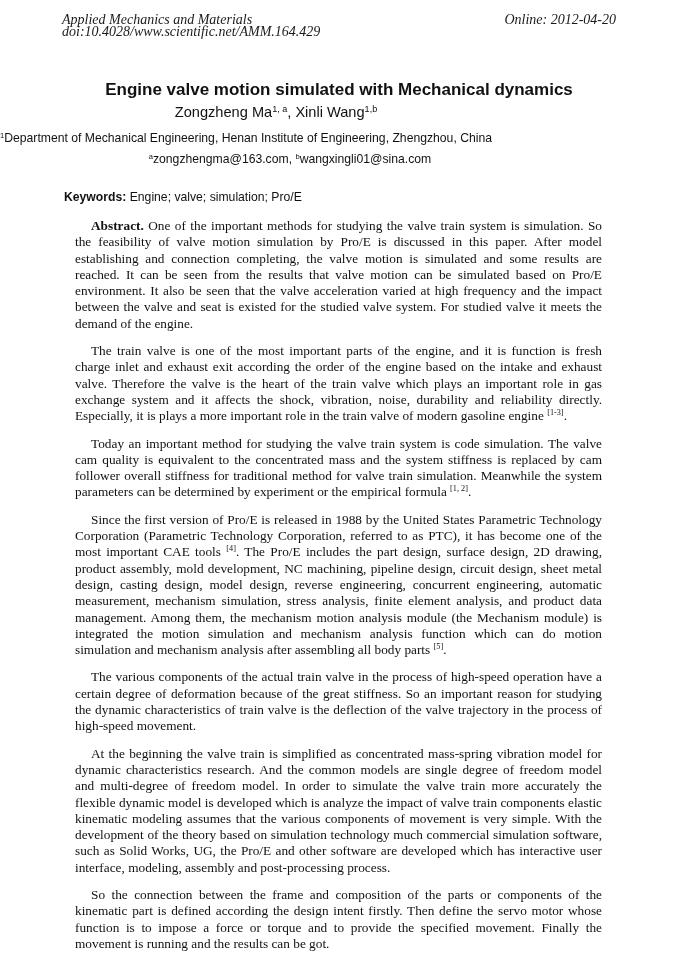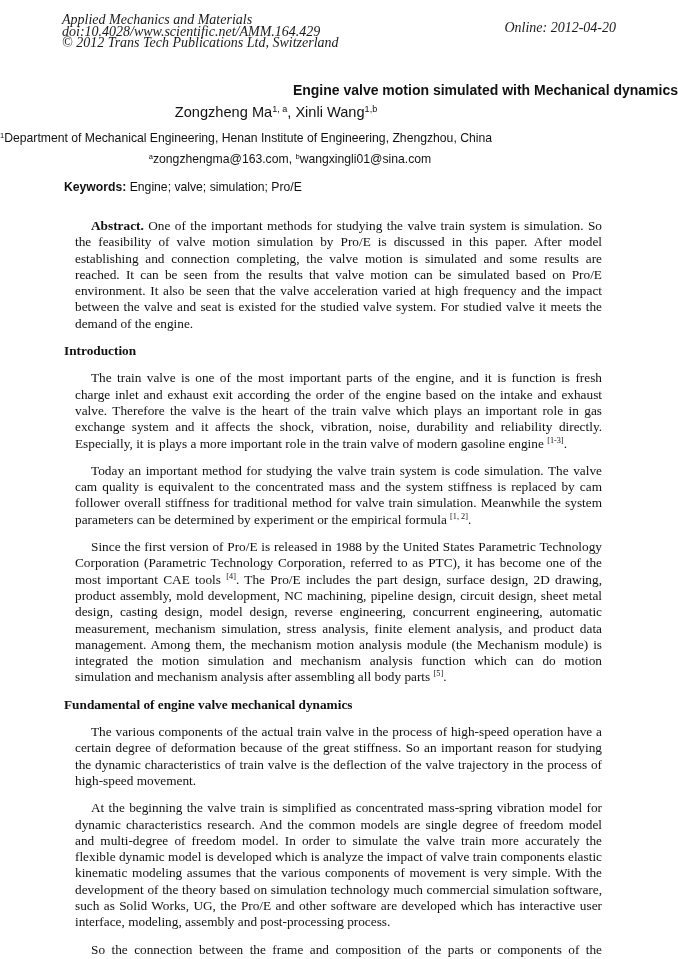--- a/index.html
+++ b/index.html
@@ -5,41 +5,41 @@
     html, body { margin: 0; padding: 0; background: #ffffff; }
     body {
       width: 678px; height: 959px; position: relative; overflow: hidden;
       color: #111111;
     }
     .header {
       position: absolute; left: 62px; top: 14px; width: 554px;
       font-family: "Liberation Serif", serif; font-style: italic;
       font-size: 14px; line-height: 11.6px; color: #1a1a1a;
     }
-    .header .online { position: absolute; right: 0; top: 8px; margin-left: 48px; }
+    .header .online { position: absolute; right: 0; top: 0; margin-left: 48px; }
     .title {
-      position: absolute; left: 0; top: 80px; width: 678px; text-align: right;
+      position: absolute; left: 0; top: 80px; width: 678px; text-align: center;
       font-family: "Liberation Sans", sans-serif; font-weight: bold;
-      font-size: 14px; line-height: 20px;
+      font-size: 17px; line-height: 20px;
     }
     .authors {
       position: absolute; left: 0; top: 102px; width: 552px; text-align: center;
       font-family: "Liberation Sans", sans-serif; font-size: 14.6px; line-height: 20px;
     }
     .affil {
       position: absolute; left: 0; top: 130px; width: 678px; text-align: left;
       font-family: "Liberation Sans", sans-serif; font-size: 12.2px; line-height: 16px;
     }
     .emails {
       position: absolute; left: 0; top: 151px; width: 580px; text-align: center;
       font-family: "Liberation Sans", sans-serif; font-size: 12.2px; line-height: 16px;
     }
     sup { font-size: 0.62em; vertical-align: 0.55em; line-height: 0; }
     .keywords {
-      position: absolute; left: 64px; top: 179px; width: 550px;
+      position: absolute; left: 64px; top: 189px; width: 550px;
       font-family: "Liberation Sans", sans-serif; font-size: 12.2px; line-height: 16px;
     }
     .keywords b { font-weight: bold; }
     .body {
       position: absolute; left: 64px; top: 207px; width: 549px;
       font-family: "Liberation Serif", serif; font-size: 13.3px; line-height: 16.3px;
     }
     .body p {
       margin: 11px; text-indent: 16px; text-align: justify;
     }
@@ -48,39 +48,36 @@
       font-size: 13.3px; font-weight: bold; line-height: 16.3px;
     }
     .body p.abstract b { font-weight: bold; }
   </style>
 </head>
 <body>
 
 <div class="header">
   <div>Applied Mechanics and Materials</div>
   <div>doi:10.4028/www.scientific.net/AMM.164.429</div>
-  <div>© 2012 Trans Tech Publications Ltd, Switzerland</div>
   <div class="online">Online: 2012-04-20</div>
 </div>
 
 <div class="title">Engine valve motion simulated with Mechanical dynamics</div>
 
 <div class="authors"><span>Zongzheng Ma</span><sup>1, a</sup><span>, </span><span>Xinli Wang</span><sup>1,b</sup></div>
 
 <div class="affil"><sup>1</sup><span>Department of Mechanical Engineering, Henan Institute of Engineering, Zhengzhou, China</span></div>
 
 <div class="emails"><sup>a</sup><span>zongzhengma@163.com</span><span>, </span><sup>b</sup><span>wangxingli01@sina.com</span></div>
 
 <div class="keywords"><b>Keywords:</b><span> Engine; valve; simulation; Pro/E</span></div>
 
 <div class="body">
   <p class="abstract"><b>Abstract.</b><span> One of the important methods for studying the valve train system is simulation. So the feasibility of valve motion simulation by Pro/E is discussed in this paper. After model establishing and connection completing, the valve motion is simulated and some results are reached. It can be seen from the results that valve motion can be simulated based on Pro/E environment. It also be seen that the valve acceleration varied at high frequency and the impact between the valve and seat is existed for the studied valve system. For studied valve it meets the demand of the engine.</span></p>
 
-  <h2>Introduction</h2>
   <p><span>The train valve is one of the most important parts of the engine, and it is function is fresh charge inlet and exhaust exit according the order of the engine based on the intake and exhaust valve. Therefore the valve is the heart of the train valve which plays an important role in gas exchange system and it affects the shock, vibration, noise, durability and reliability directly. Especially, it is plays a more important role in the train valve of modern gasoline engine </span><sup>[1-3]</sup><span>.</span></p>
   <p><span>Today an important method for studying the valve train system is code simulation. The valve cam quality is equivalent to the concentrated mass and the system stiffness is replaced by cam follower overall stiffness for traditional method for valve train simulation. Meanwhile the system parameters can be determined by experiment or the empirical formula </span><sup>[1, 2]</sup><span>.</span></p>
   <p><span>Since the first version of Pro/E is released in 1988 by the United States Parametric Technology Corporation (Parametric Technology Corporation, referred to as PTC), it has become one of the most important CAE tools </span><sup>[4]</sup><span>. The Pro/E includes the part design, surface design, 2D drawing, product assembly, mold development, NC machining, pipeline design, circuit design, sheet metal design, casting design,  model design, reverse engineering, concurrent engineering, automatic measurement, mechanism simulation, stress analysis, finite element analysis, and product data management. Among them, the mechanism motion analysis module (the Mechanism module) is integrated the motion simulation and mechanism analysis function which can do motion simulation and mechanism analysis after assembling all body parts </span><sup>[5]</sup><span>.</span></p>
 
-  <h2>Fundamental of engine valve mechanical dynamics</h2>
   <p>The various components of the actual train valve in the process of high-speed operation have a certain degree of deformation because of the great stiffness. So an important reason for studying the dynamic characteristics of train valve is the deflection of the valve trajectory in the process of high-speed movement.</p>
   <p>At the beginning the valve train is simplified as concentrated mass-spring vibration model for dynamic characteristics research. And the common models are single degree of freedom model and multi-degree of freedom model. In order to simulate the valve train more accurately the flexible dynamic model is developed which is analyze the impact of valve train components elastic kinematic modeling assumes that the various components of movement is very simple. With the development of the theory based on simulation technology much commercial simulation software, such as Solid Works, UG, the Pro/E and other software are developed which has interactive user interface, modeling, assembly and post-processing process.</p>
   <p>So the connection between the frame and composition of the parts or components of the kinematic part is defined according the design intent firstly. Then define the servo motor whose function is to impose a force or torque and to provide the specified movement. Finally the movement is running and the results can be got.</p>
 </div>
 
 </body></html>

